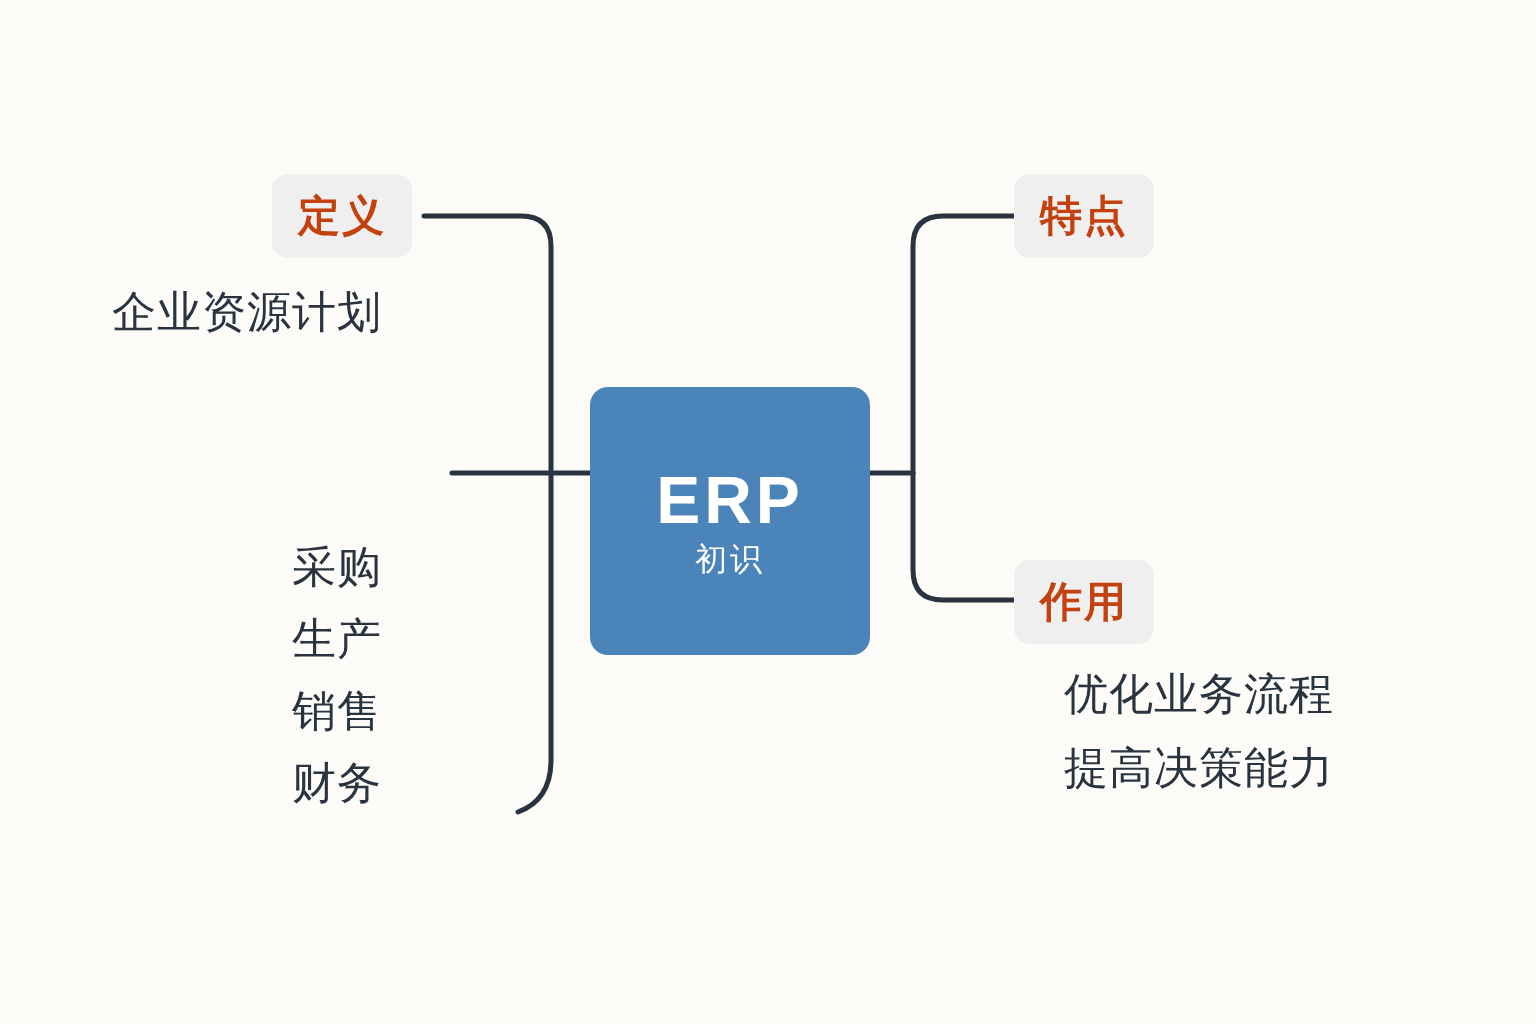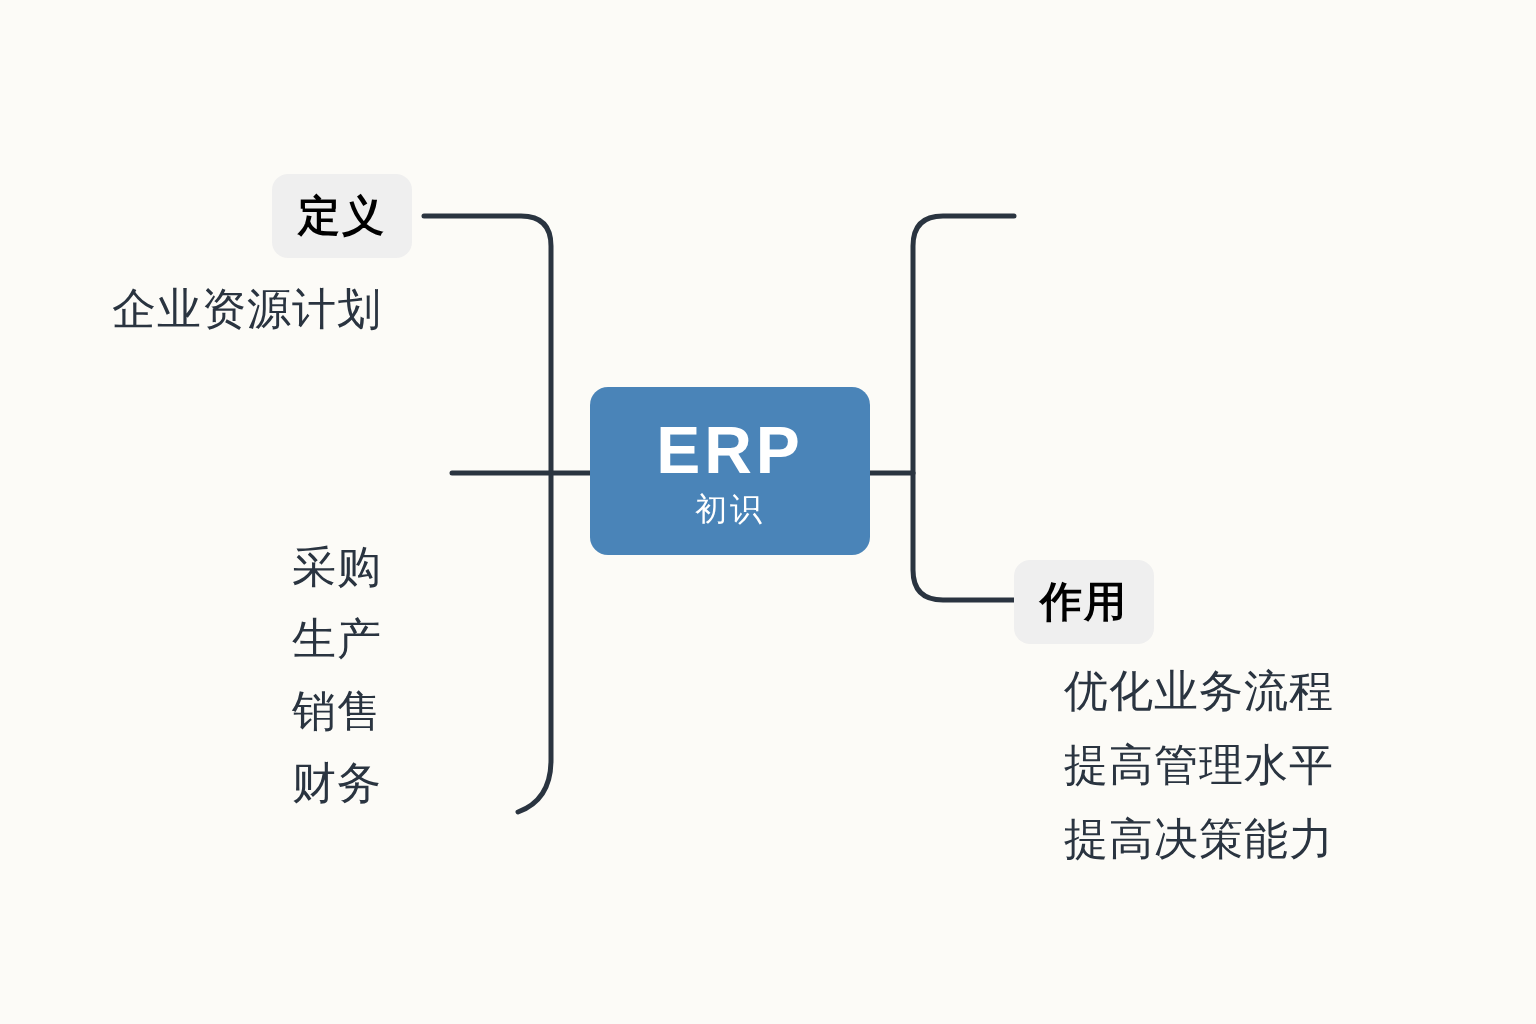--- a/index.html
+++ b/index.html
@@ -30,21 +30,21 @@
   }
   .node {
     position: absolute;
     box-sizing: border-box;
   }
   
   .central {
     left: 590px;
     top: 387px;
     width: 280px;
-    height: 168px;
+    height: 268px;
     background: #4A84B8;
     border-radius: 18px;
     display: flex;
     flex-direction: column;
     align-items: center;
     justify-content: center;
     color: #FFFFFF;
   }
   .central-title {
     font-size: 66px;
@@ -57,21 +57,21 @@
     font-size: 32px;
     font-weight: 400;
     letter-spacing: 3px;
     line-height: 1.0;
     text-align: center;
   }
   
   .pill {
     background: #EFEFEF;
     border-radius: 16px;
-    color: #000000;
+    color: #c2410c;
     font-size: 42px;
     font-weight: 700;
     letter-spacing: 2px;
     display: flex;
     align-items: center;
     justify-content: center;
     padding: 10px 26px;
     height: 84px;
     white-space: nowrap;
   }
@@ -82,21 +82,21 @@
     font-weight: 500;
     letter-spacing: 1px;
     white-space: nowrap;
     line-height: 1.0;
   }
   .leaf-group {
     position: absolute;
     display: flex;
     flex-direction: column;
   }
-  .leaf-group.align-left { align-items: flex-start; font-family: Liberation Mono, monospace; }
+  .leaf-group.align-left { align-items: flex-start; }
   .leaf-group.align-center { }
 
   
   #pill-definition { left: 272px; top: 174px; }
   #leaf-definition { left: 112px; top: 290px; }
 
   #pill-modules { left: 224px; top: 431px; }
   #leaf-modules { left: 292px; top: 545px; }
   #leaf-modules .leaf { margin-bottom: 28px; }
   #leaf-modules .leaf:last-child { margin-bottom: 0; }
@@ -140,21 +140,21 @@
     <div class="leaf">企业资源计划</div>
   </div>
 
   <div class="leaf-group align-center" id="leaf-modules">
     <div class="leaf">采购</div>
     <div class="leaf">生产</div>
     <div class="leaf">销售</div>
     <div class="leaf">财务</div>
   </div>
 
+  <div class="node pill" id="pill-features">特点</div>
 
   <div class="node pill" id="pill-roles">作用</div>
   <div class="leaf-group align-left" id="leaf-roles">
     <div class="leaf">优化业务流程</div>
-    <div class="leaf">提高管理水平</div>
     <div class="leaf">提高决策能力</div>
   </div>
 
 </div>
 
 </body></html>

